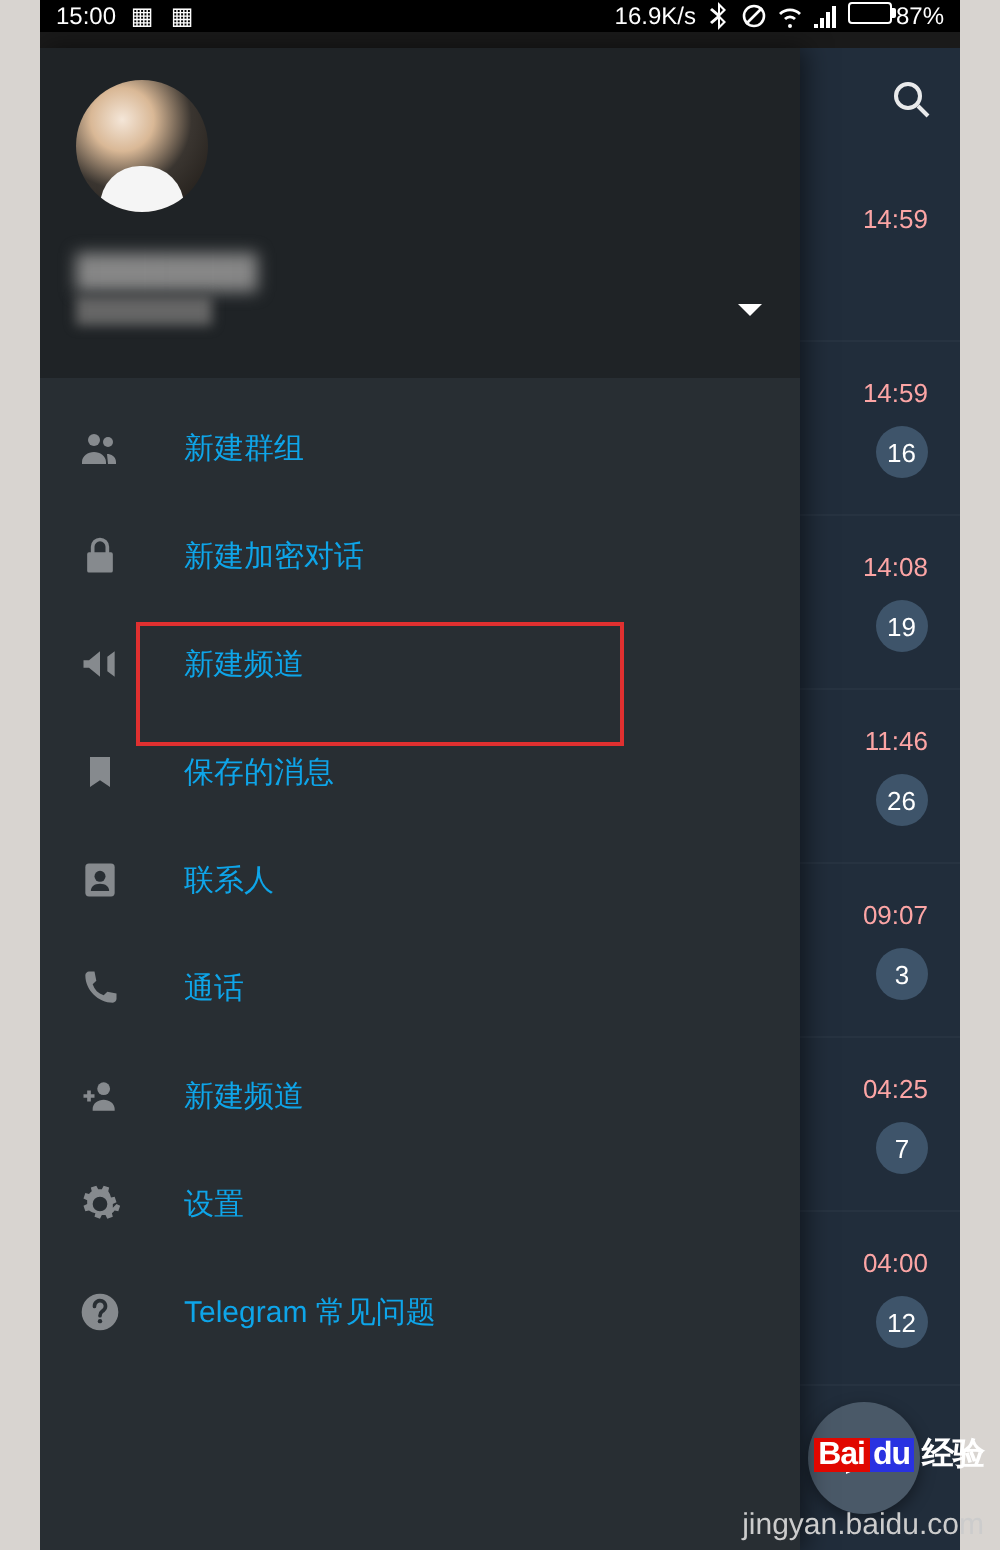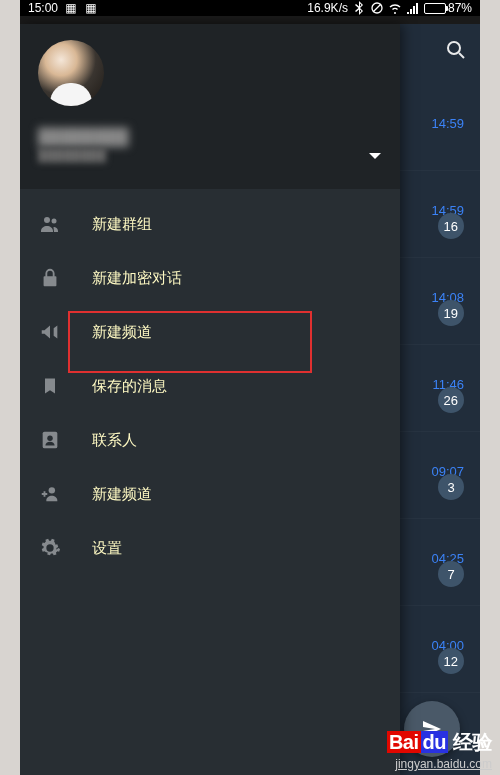--- a/index.html
+++ b/index.html
@@ -26,21 +26,21 @@
       color: #fff;
       font-size: 12px;
       display: flex;
       align-items: center;
       padding: 0 8px;
       justify-content: space-between;
     }
     .status-left { display: flex; align-items: center; gap: 6px; }
     .status-right { display: flex; align-items: center; gap: 4px; }
     .status-icon { width: 14px; height: 14px; display: inline-flex; align-items: center; justify-content: center; }
-    .battery { display: flex; align-items: center; gap: 2px; }
+    .battery { display: flex; align-items: flex-start; gap: 2px; }
     .battery-shell { width: 22px; height: 11px; border: 1px solid #fff; border-radius: 2px; position: relative; }
     .battery-shell::after { content: ''; position: absolute; right: -3px; top: 2px; width: 2px; height: 5px; background: #fff; border-radius: 0 1px 1px 0; }
     .battery-fill { height: 100%; width: 87%; background: #fff; }
     
     .main-content {
       position: absolute;
       top: 24px;
       left: 0;
       right: 0;
       bottom: 0;
@@ -57,22 +57,22 @@
       padding-top: 60px;
     }
     .chat-row {
       height: 87px;
       position: relative;
       border-bottom: 1px solid rgba(255,255,255,0.03);
     }
     .chat-time {
       position: absolute;
       right: 16px;
-      top: 32px;
-      color: #3b82f6;
+      top: 18px;
+      color: #fca5a5;
       font-size: 13px;
     }
     .chat-badge {
       position: absolute;
       right: 16px;
       bottom: 18px;
       min-width: 26px;
       height: 26px;
       border-radius: 13px;
       background: #3e546a;
@@ -163,46 +163,46 @@
     }
     .menu-icon {
       width: 24px;
       height: 24px;
       margin-right: 30px;
       display: flex;
       align-items: center;
       justify-content: center;
       color: #868a8e;
     }
-    .menu-label { color: #fef9c3; }
+    .menu-label { color: #0ea5e9; }
     .menu-faq { font-weight: 500; }
     
     .highlight-box {
       position: absolute;
       border: 2px solid #e03030;
       pointer-events: none;
       z-index: 20;
     }
     
     .watermark {
       position: absolute;
       right: 8px;
       bottom: 4px;
       z-index: 30;
       text-align: right;
     }
     .wm-logo {
       color: #fff;
-      font-size: 20px;
+      font-size: 16px;
       font-weight: bold;
       letter-spacing: -0.5px;
     }
     .wm-logo .red { background: #e10700; padding: 0 2px; }
     .wm-logo .blue { background: #2932e1; padding: 0 2px; }
-    .wm-sub { color: #ccc; font-size: 12px; margin-top: 1px; text-decoration: underline; }
+    .wm-sub { color: #ccc; font-size: 15px; margin-top: 16px; }
   </style>
 </head>
 <body>
 
 <div class="phone">
   <div class="status-bar">
     <div class="status-left">
       <span>15:00</span>
       <span class="status-icon">▦</span>
       <span class="status-icon">▦</span>
@@ -331,35 +331,53 @@
           <svg width="22" height="22" viewBox="0 0 24 24" fill="#868a8e">
               <rect x="4" y="3" width="16" height="18" rx="2"></rect>
               <circle cx="12" cy="10" r="3" fill="#282e33"></circle>
               <path d="M7 18c0-2.5 2-4 5-4s5 1.5 5 4" fill="#282e33"></path>
             </svg>
         </span>
         <span class="menu-label">联系人</span>
       </div>
       <div class="menu-item">
         <span class="menu-icon">
+          <svg width="22" height="22" viewBox="0 0 24 24" fill="#868a8e">
+              <path d="M6 3c-1 0-2 1-2 2 0 8 7 15 15 15 1 0 2-1 2-2v-3l-5-1-2 2c-3-1-5-3-6-6l2-2-1-5H6z"></path>
+            </svg>
+        </span>
+        <span class="menu-label">通话</span>
+      </div>
+      <div class="menu-item">
+        <span class="menu-icon">
           <svg width="24" height="22" viewBox="0 0 24 24" fill="#868a8e">
               <circle cx="14" cy="8" r="3.5"></circle>
               <path d="M8 19c0-3 3-5 6-5s6 2 6 5v1H8zM3 11h2V9h2v2h2v2H7v2H5v-2H3z"></path>
             </svg>
         </span>
         <span class="menu-label">新建频道</span>
       </div>
       <div class="menu-item">
         <span class="menu-icon">
           <svg width="22" height="22" viewBox="0 0 24 24" fill="#868a8e">
               <path d="M12 8a4 4 0 100 8 4 4 0 000-8zm9 4l2 1-1 3-2-.5a8 8 0 01-1.5 1.5l.5 2-3 1-1-2h-2l-1 2-3-1 .5-2A8 8 0 016 15.5L4 16l-1-3 2-1v-2l-2-1 1-3 2 .5A8 8 0 017.5 5L7 3l3-1 1 2h2l1-2 3 1-.5 2A8 8 0 0118 8.5l2-.5 1 3-2 1v2z"></path>
               <circle cx="12" cy="12" r="2.5" fill="#282e33"></circle>
             </svg>
         </span>
         <span class="menu-label">设置</span>
+      </div>
+      <div class="menu-item">
+        <span class="menu-icon">
+          <svg width="22" height="22" viewBox="0 0 24 24" fill="#868a8e">
+              <circle cx="12" cy="12" r="10"></circle>
+              <path d="M9 9a3 3 0 115 2c-1 1-2 1-2 3" stroke="#282e33" stroke-width="2" fill="none" stroke-linecap="round"></path>
+              <circle cx="12" cy="17" r="1.2" fill="#282e33"></circle>
+            </svg>
+        </span>
+        <span class="menu-label menu-faq">Telegram 常见问题</span>
       </div>
     </div>
   </div>
 
   <div class="highlight-box" id="hl" style="left: 48px; top: 311px; width: 244px; height: 62px;"></div>
 </div>
 
 <div class="watermark">
   <div class="wm-logo">
     <span class="red">Bai</span><span class="blue">du</span> <span>经验</span>

